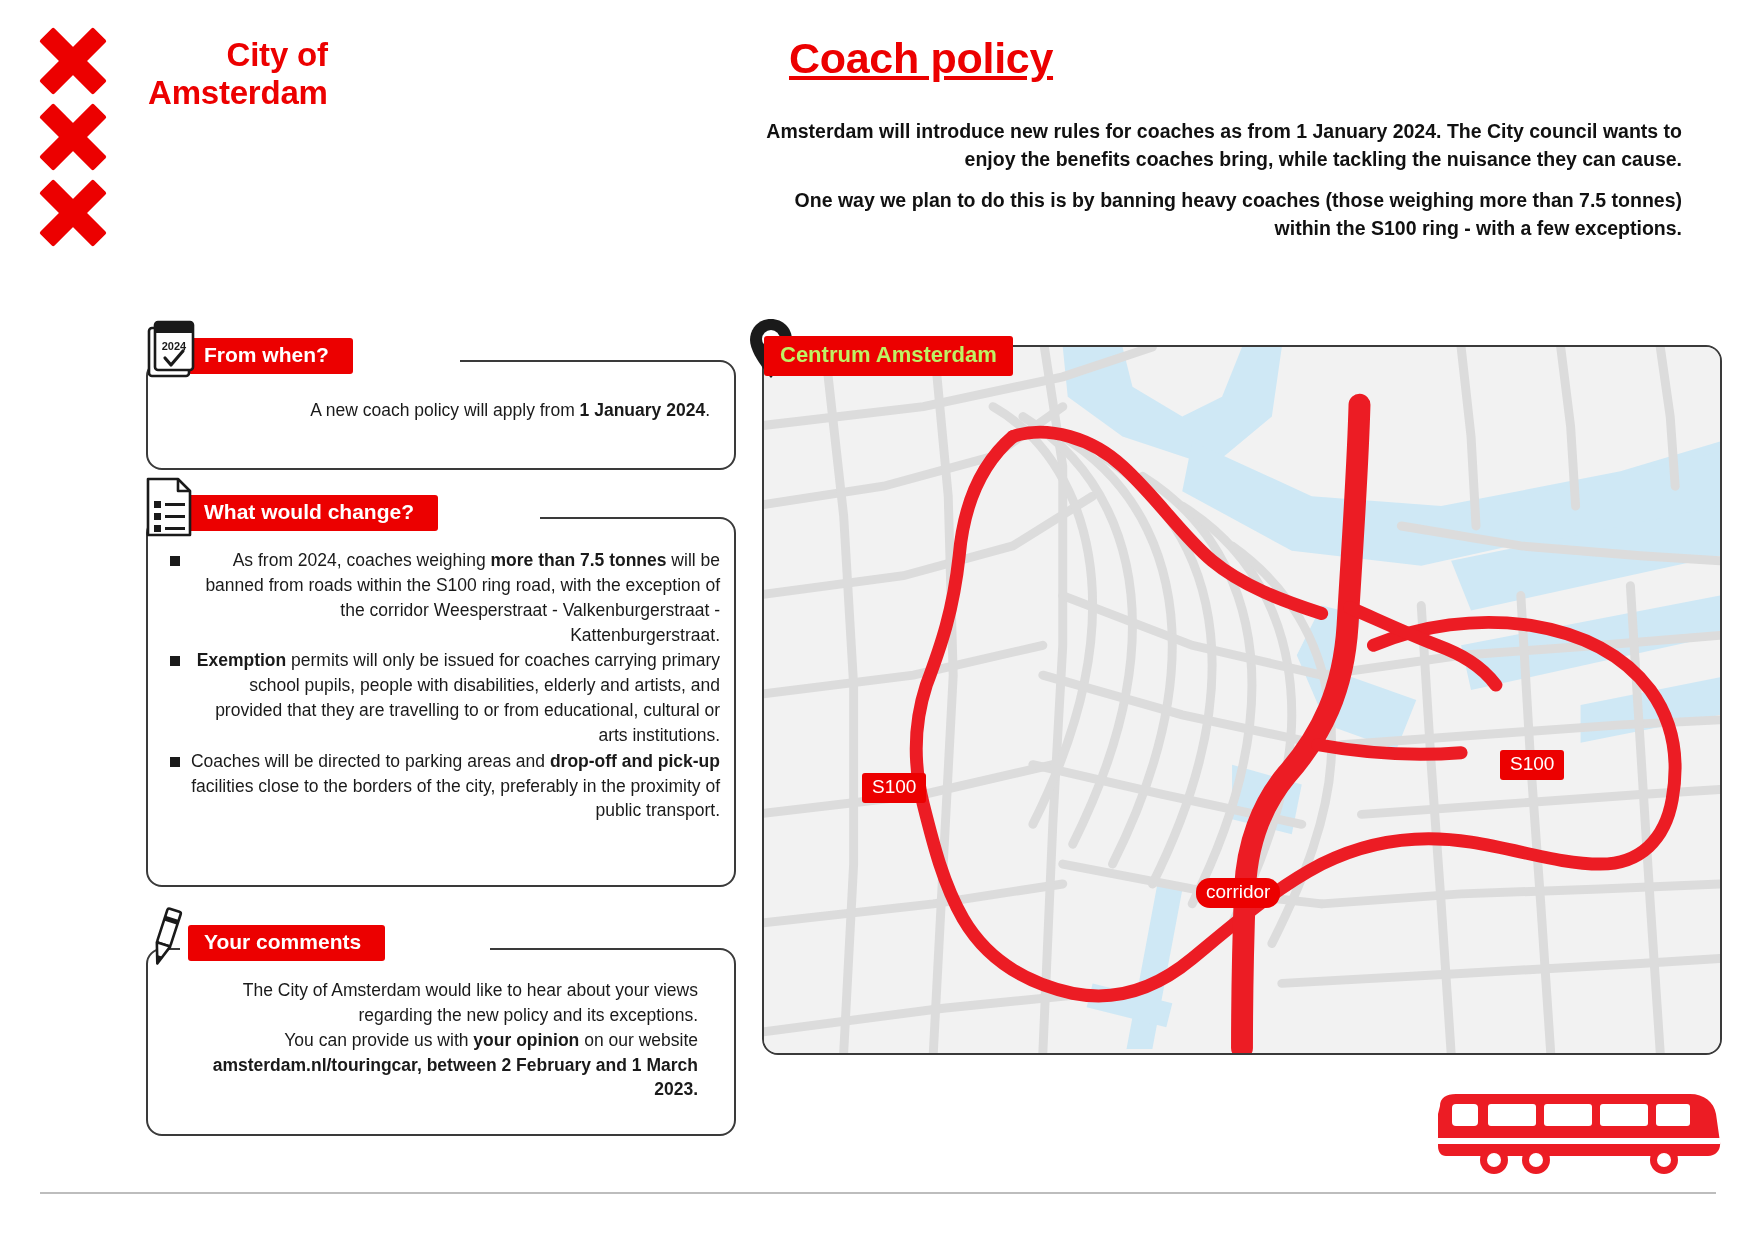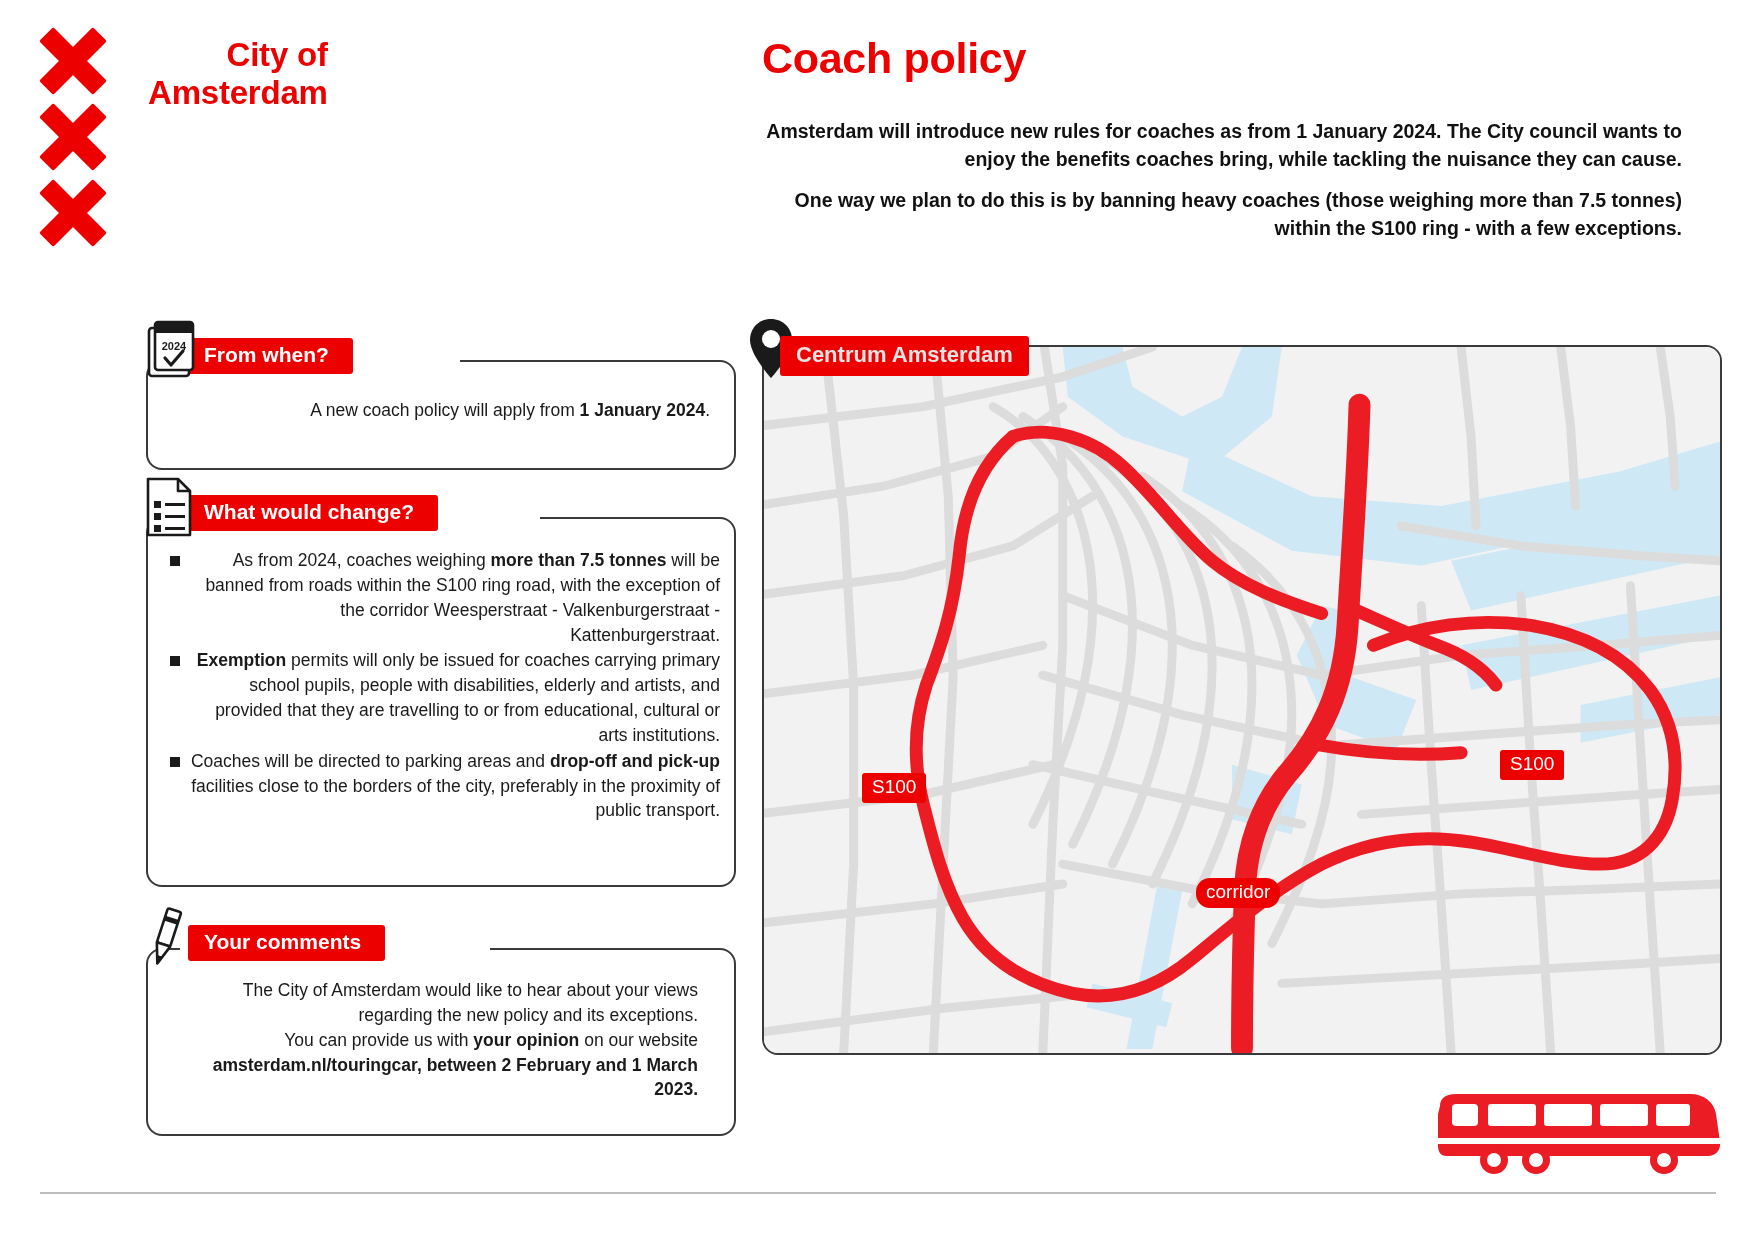--- a/index.html
+++ b/index.html
@@ -54,26 +54,27 @@
     color: #ec0000;
     font-size: 33px;
     font-weight: bold;
     line-height: 1.14;
     letter-spacing: -0.2px;
   }
 
   
   .title {
     position: absolute;
-    left: 762px;
+    left: 789px;
     top: 34px;
     color: #ec0000;
     font-size: 43px;
     font-weight: bold;
     letter-spacing: -0.3px;
+    text-decoration: underline;
   }
   .intro {
     position: absolute;
     left: 762px;
     top: 118px;
     width: 920px;
     font-size: 19.5px;
     font-weight: bold;
     line-height: 1.42;
     color: #111;
@@ -175,24 +176,24 @@
   .pin {
     position: absolute;
     left: 748px;
     top: 318px;
     width: 46px;
     height: 62px;
     z-index: 6;
   }
   #map-title-label {
     position: absolute;
-    left: 780px;
+    left: 764px;
     top: 336px;
     background: #ec0000;
-    color: #e5e5e5;
+    color: #bef264;
     font-weight: bold;
     font-size: 22px;
     padding: 6px 16px 8px 16px;
     border-radius: 3px;
     z-index: 6;
     white-space: nowrap;
   }
   .map-chip {
     position: absolute;
     background: #ec0000;

